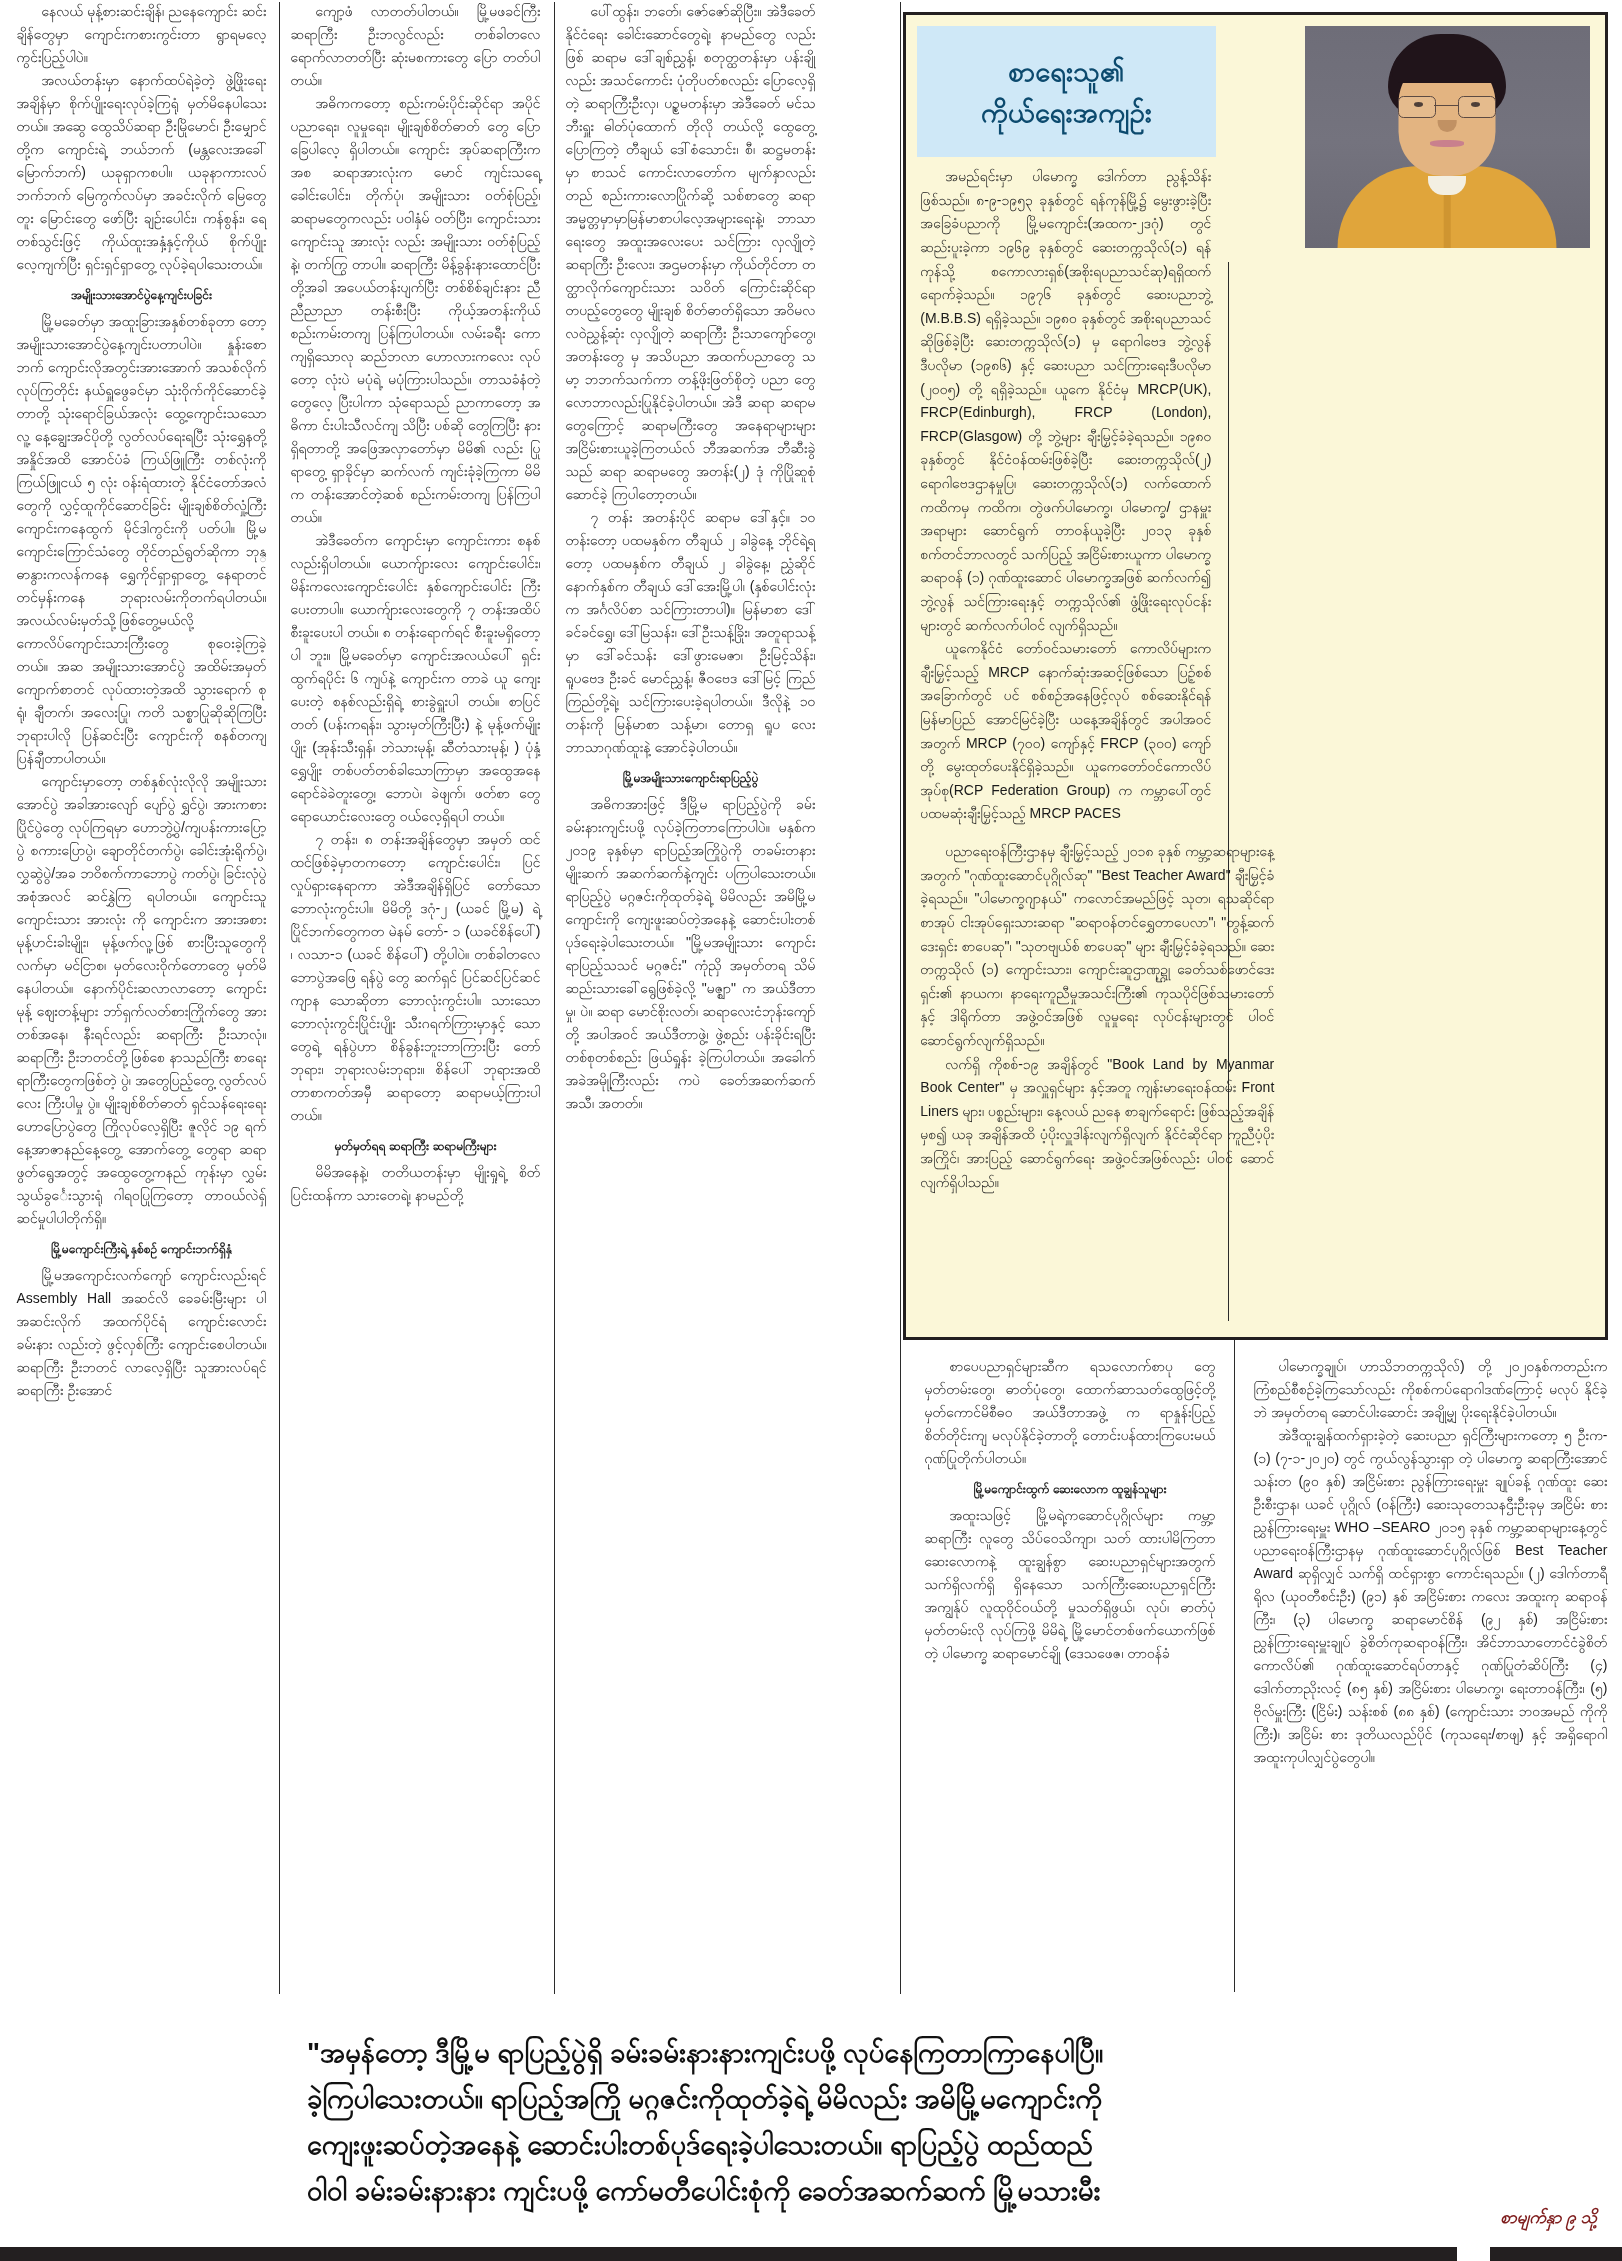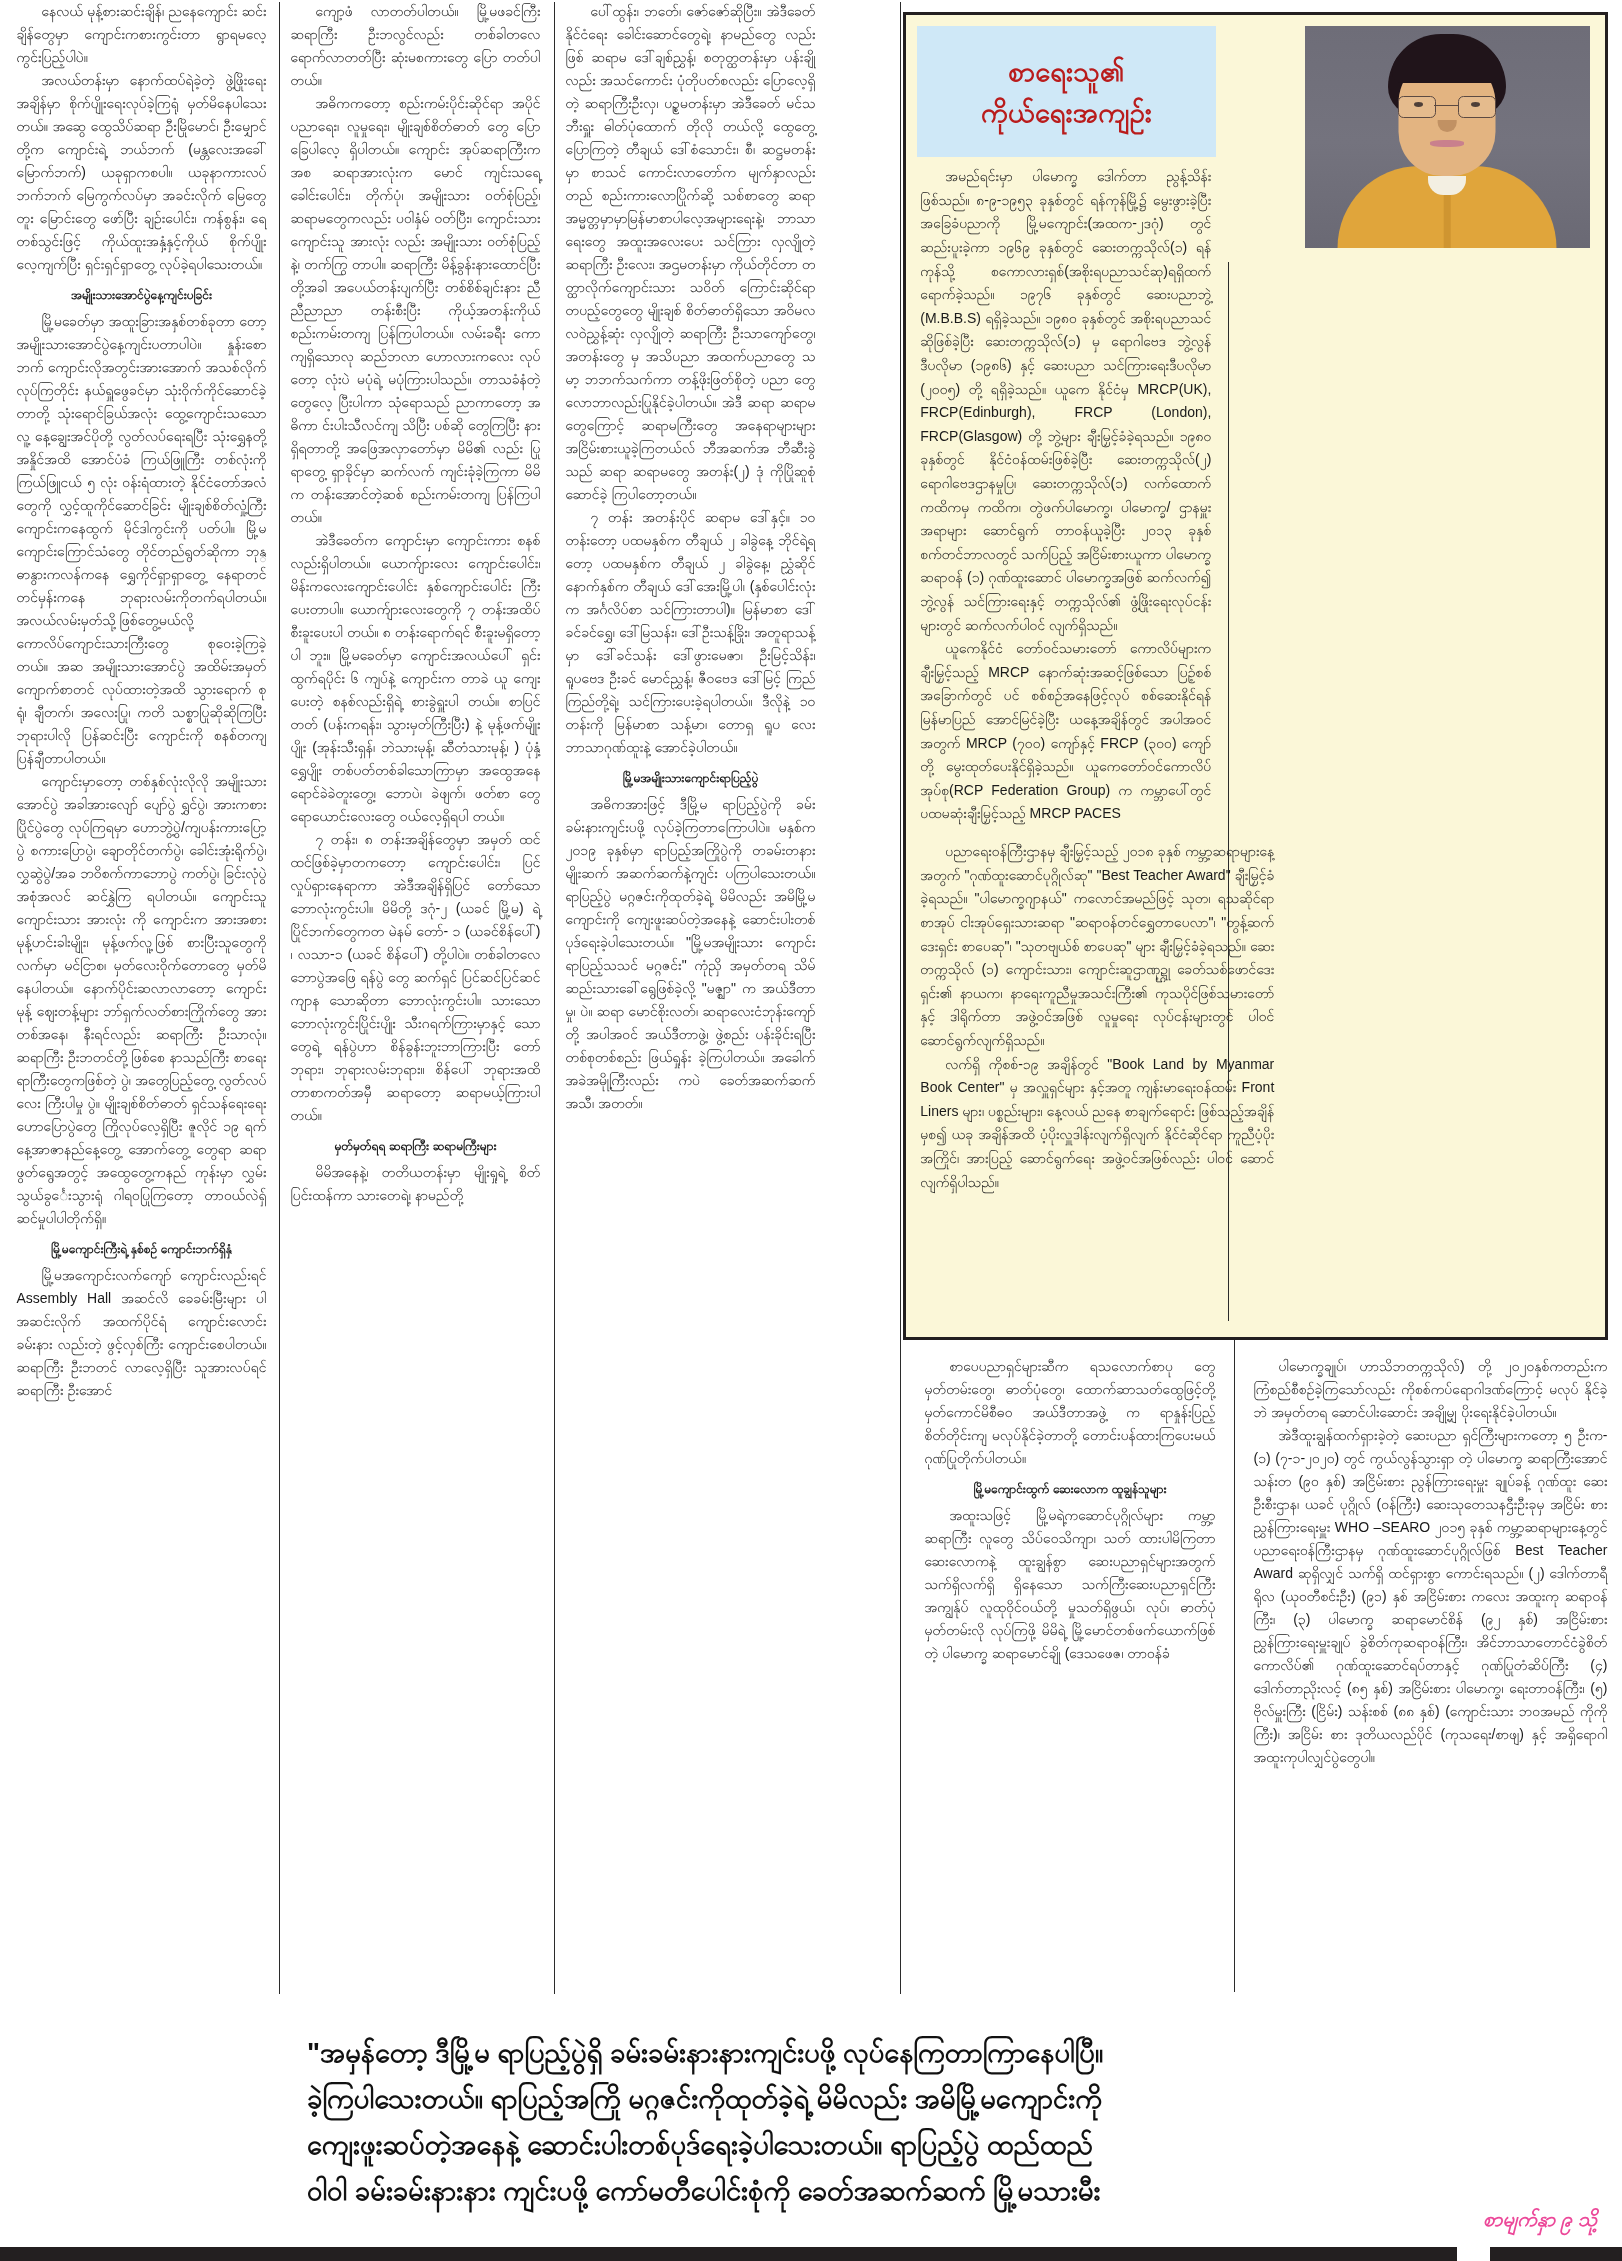--- a/index.html
+++ b/index.html
@@ -82,21 +82,21 @@
     width:299px;height:131px;
     background:#cfe8f7;
     display:flex;flex-direction:column;
     align-items:center;justify-content:center;
   }
   .title-box .t1,.title-box .t2{
     font-weight:bold;
     font-size:27.4px;
     line-height:41px;
     letter-spacing:0.3px;
-    color:#b91c1c;
+    color:#0c4a6e;
     text-align:center;
   }
   .portrait{
     position:absolute;
     right:15.4px;top:11px;
     width:285px;height:222px;
     background:linear-gradient(180deg,#6e6d78 0%,#74737e 52%,#6a6974 100%);
     overflow:hidden;
   }
   
@@ -181,22 +181,22 @@
     color:#111;
   }
   .pullquote .line{display:block;}
 
   
   .footer-note{
     position:absolute;
     right:26px;top:2206px;
     font-style:italic;
     font-weight:bold;
-    font-size:20px;
-    color:#ec4899;
+    font-size:17px;
+    color:#7f1d1d;
   }
 </style>
 </head>
 <body>
 
 <div class="bar-top"></div>
 <div class="bar-top-gap"></div>
 <div class="bar-bottom"></div>
 <div class="bar-bottom-gap"></div>
 

